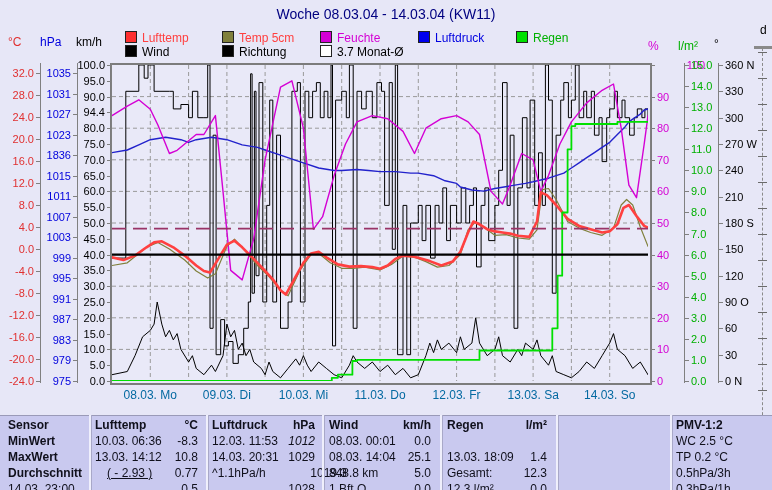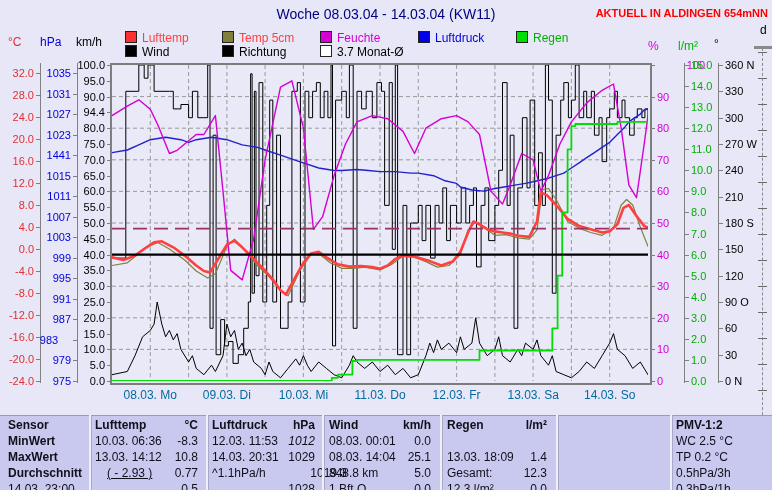--- a/index.html
+++ b/index.html
@@ -26,21 +26,20 @@
   .tcell{position:absolute;font-size:12px;line-height:14px;color:#10101c;white-space:nowrap;}
   .tbold{font-weight:bold;}
   .tsep{position:absolute;top:415px;height:75px;width:2px;background:#efeffc;
         border-right:1px solid #a8a8c8;}
 </style>
 </head>
 <body>
 
 <div id="app">
   <div id="title">Woche 08.03.04 - 14.03.04 (KW11)</div>
-  <div id="status">AKTUELL IN ALDINGEN 654mNN</div>
 
   <div id="legend">
       <div class="legend-item" style="left: 125px; top: 31px; color: rgb(255, 64, 64);"><span class="legend-sq" style="background: rgb(255, 48, 48);"></span><span>Lufttemp</span></div>
       <div class="legend-item" style="left: 222px; top: 31px; color: rgb(255, 64, 64);"><span class="legend-sq" style="background: rgb(128, 128, 60);"></span><span>Temp 5cm</span></div>
       <div class="legend-item" style="left: 320px; top: 31px; color: rgb(212, 0, 212);"><span class="legend-sq" style="background: rgb(212, 0, 212);"></span><span>Feuchte</span></div>
       <div class="legend-item" style="left: 418px; top: 31px; color: rgb(0, 0, 224);"><span class="legend-sq" style="background: rgb(0, 0, 238);"></span><span>Luftdruck</span></div>
       <div class="legend-item" style="left: 516px; top: 31px; color: rgb(0, 176, 0);"><span class="legend-sq" style="background: rgb(0, 224, 0);"></span><span>Regen</span></div>
       <div class="legend-item" style="left: 125px; top: 45px; color: rgb(0, 0, 0);"><span class="legend-sq" style="background: rgb(0, 0, 0);"></span><span>Wind</span></div>
       <div class="legend-item" style="left: 222px; top: 45px; color: rgb(0, 0, 0);"><span class="legend-sq" style="background: rgb(0, 0, 0);"></span><span>Richtung</span></div>
       <div class="legend-item" style="left: 320px; top: 45px; color: rgb(0, 0, 0);"><span class="legend-sq" style="background: rgb(255, 255, 255);"></span><span>3.7 Monat-Ø</span></div>
@@ -121,39 +120,39 @@
       <div class="tick" style="left: 36px; top: 95px; width: 4px;"></div>
       <div class="ticklbl" style="top: 90px; color: rgb(224, 48, 48); left: -10px; width: 44px; text-align: right;">28.0</div>
       <div class="tick" style="left: 36px; top: 73px; width: 4px;"></div>
       <div class="ticklbl" style="top: 68px; color: rgb(224, 48, 48); left: -10px; width: 44px; text-align: right;">32.0</div>
       <div class="axline" style="left: 77px; top: 63px; height: 320px;"></div>
       <div class="tick" style="left: 73px; top: 381px; width: 4px;"></div>
       <div class="ticklbl" style="top: 376px; color: rgb(0, 0, 221); left: 27px; width: 44px; text-align: right;">975</div>
       <div class="tick" style="left: 73px; top: 360px; width: 4px;"></div>
       <div class="ticklbl" style="top: 355px; color: rgb(0, 0, 221); left: 27px; width: 44px; text-align: right;">979</div>
       <div class="tick" style="left: 73px; top: 340px; width: 4px;"></div>
-      <div class="ticklbl" style="top: 335px; color: rgb(0, 0, 221); left: 27px; width: 44px; text-align: center;">983</div>
+      <div class="ticklbl" style="top: 335px; color: rgb(0, 0, 221); left: 27px; width: 44px; text-align: right;">983</div>
       <div class="tick" style="left: 73px; top: 319px; width: 4px;"></div>
       <div class="ticklbl" style="top: 314px; color: rgb(0, 0, 221); left: 27px; width: 44px; text-align: right;">987</div>
       <div class="tick" style="left: 73px; top: 299px; width: 4px;"></div>
       <div class="ticklbl" style="top: 294px; color: rgb(0, 0, 221); left: 27px; width: 44px; text-align: right;">991</div>
       <div class="tick" style="left: 73px; top: 278px; width: 4px;"></div>
       <div class="ticklbl" style="top: 273px; color: rgb(0, 0, 221); left: 27px; width: 44px; text-align: right;">995</div>
       <div class="tick" style="left: 73px; top: 258px; width: 4px;"></div>
       <div class="ticklbl" style="top: 253px; color: rgb(0, 0, 221); left: 27px; width: 44px; text-align: right;">999</div>
       <div class="tick" style="left: 73px; top: 237px; width: 4px;"></div>
       <div class="ticklbl" style="top: 232px; color: rgb(0, 0, 221); left: 27px; width: 44px; text-align: right;">1003</div>
       <div class="tick" style="left: 73px; top: 217px; width: 4px;"></div>
       <div class="ticklbl" style="top: 212px; color: rgb(0, 0, 221); left: 27px; width: 44px; text-align: right;">1007</div>
       <div class="tick" style="left: 73px; top: 196px; width: 4px;"></div>
       <div class="ticklbl" style="top: 191px; color: rgb(0, 0, 221); left: 27px; width: 44px; text-align: right;">1011</div>
       <div class="tick" style="left: 73px; top: 176px; width: 4px;"></div>
       <div class="ticklbl" style="top: 171px; color: rgb(0, 0, 221); left: 27px; width: 44px; text-align: right;">1015</div>
       <div class="tick" style="left: 73px; top: 155px; width: 4px;"></div>
-      <div class="ticklbl" style="top: 150px; color: rgb(0, 0, 221); left: 27px; width: 44px; text-align: right;">1441</div>
+      <div class="ticklbl" style="top: 150px; color: rgb(0, 0, 221); left: 27px; width: 44px; text-align: right;">1836</div>
       <div class="tick" style="left: 73px; top: 135px; width: 4px;"></div>
       <div class="ticklbl" style="top: 130px; color: rgb(0, 0, 221); left: 27px; width: 44px; text-align: right;">1023</div>
       <div class="tick" style="left: 73px; top: 114px; width: 4px;"></div>
       <div class="ticklbl" style="top: 109px; color: rgb(0, 0, 221); left: 27px; width: 44px; text-align: right;">1027</div>
       <div class="tick" style="left: 73px; top: 94px; width: 4px;"></div>
       <div class="ticklbl" style="top: 89px; color: rgb(0, 0, 221); left: 27px; width: 44px; text-align: right;">1031</div>
       <div class="tick" style="left: 73px; top: 73px; width: 4px;"></div>
       <div class="ticklbl" style="top: 68px; color: rgb(0, 0, 221); left: 27px; width: 44px; text-align: right;">1035</div>
       <div class="axline" style="left: 111px; top: 63px; height: 320px;"></div>
       <div class="tick" style="left: 107px; top: 381px; width: 4px;"></div>

